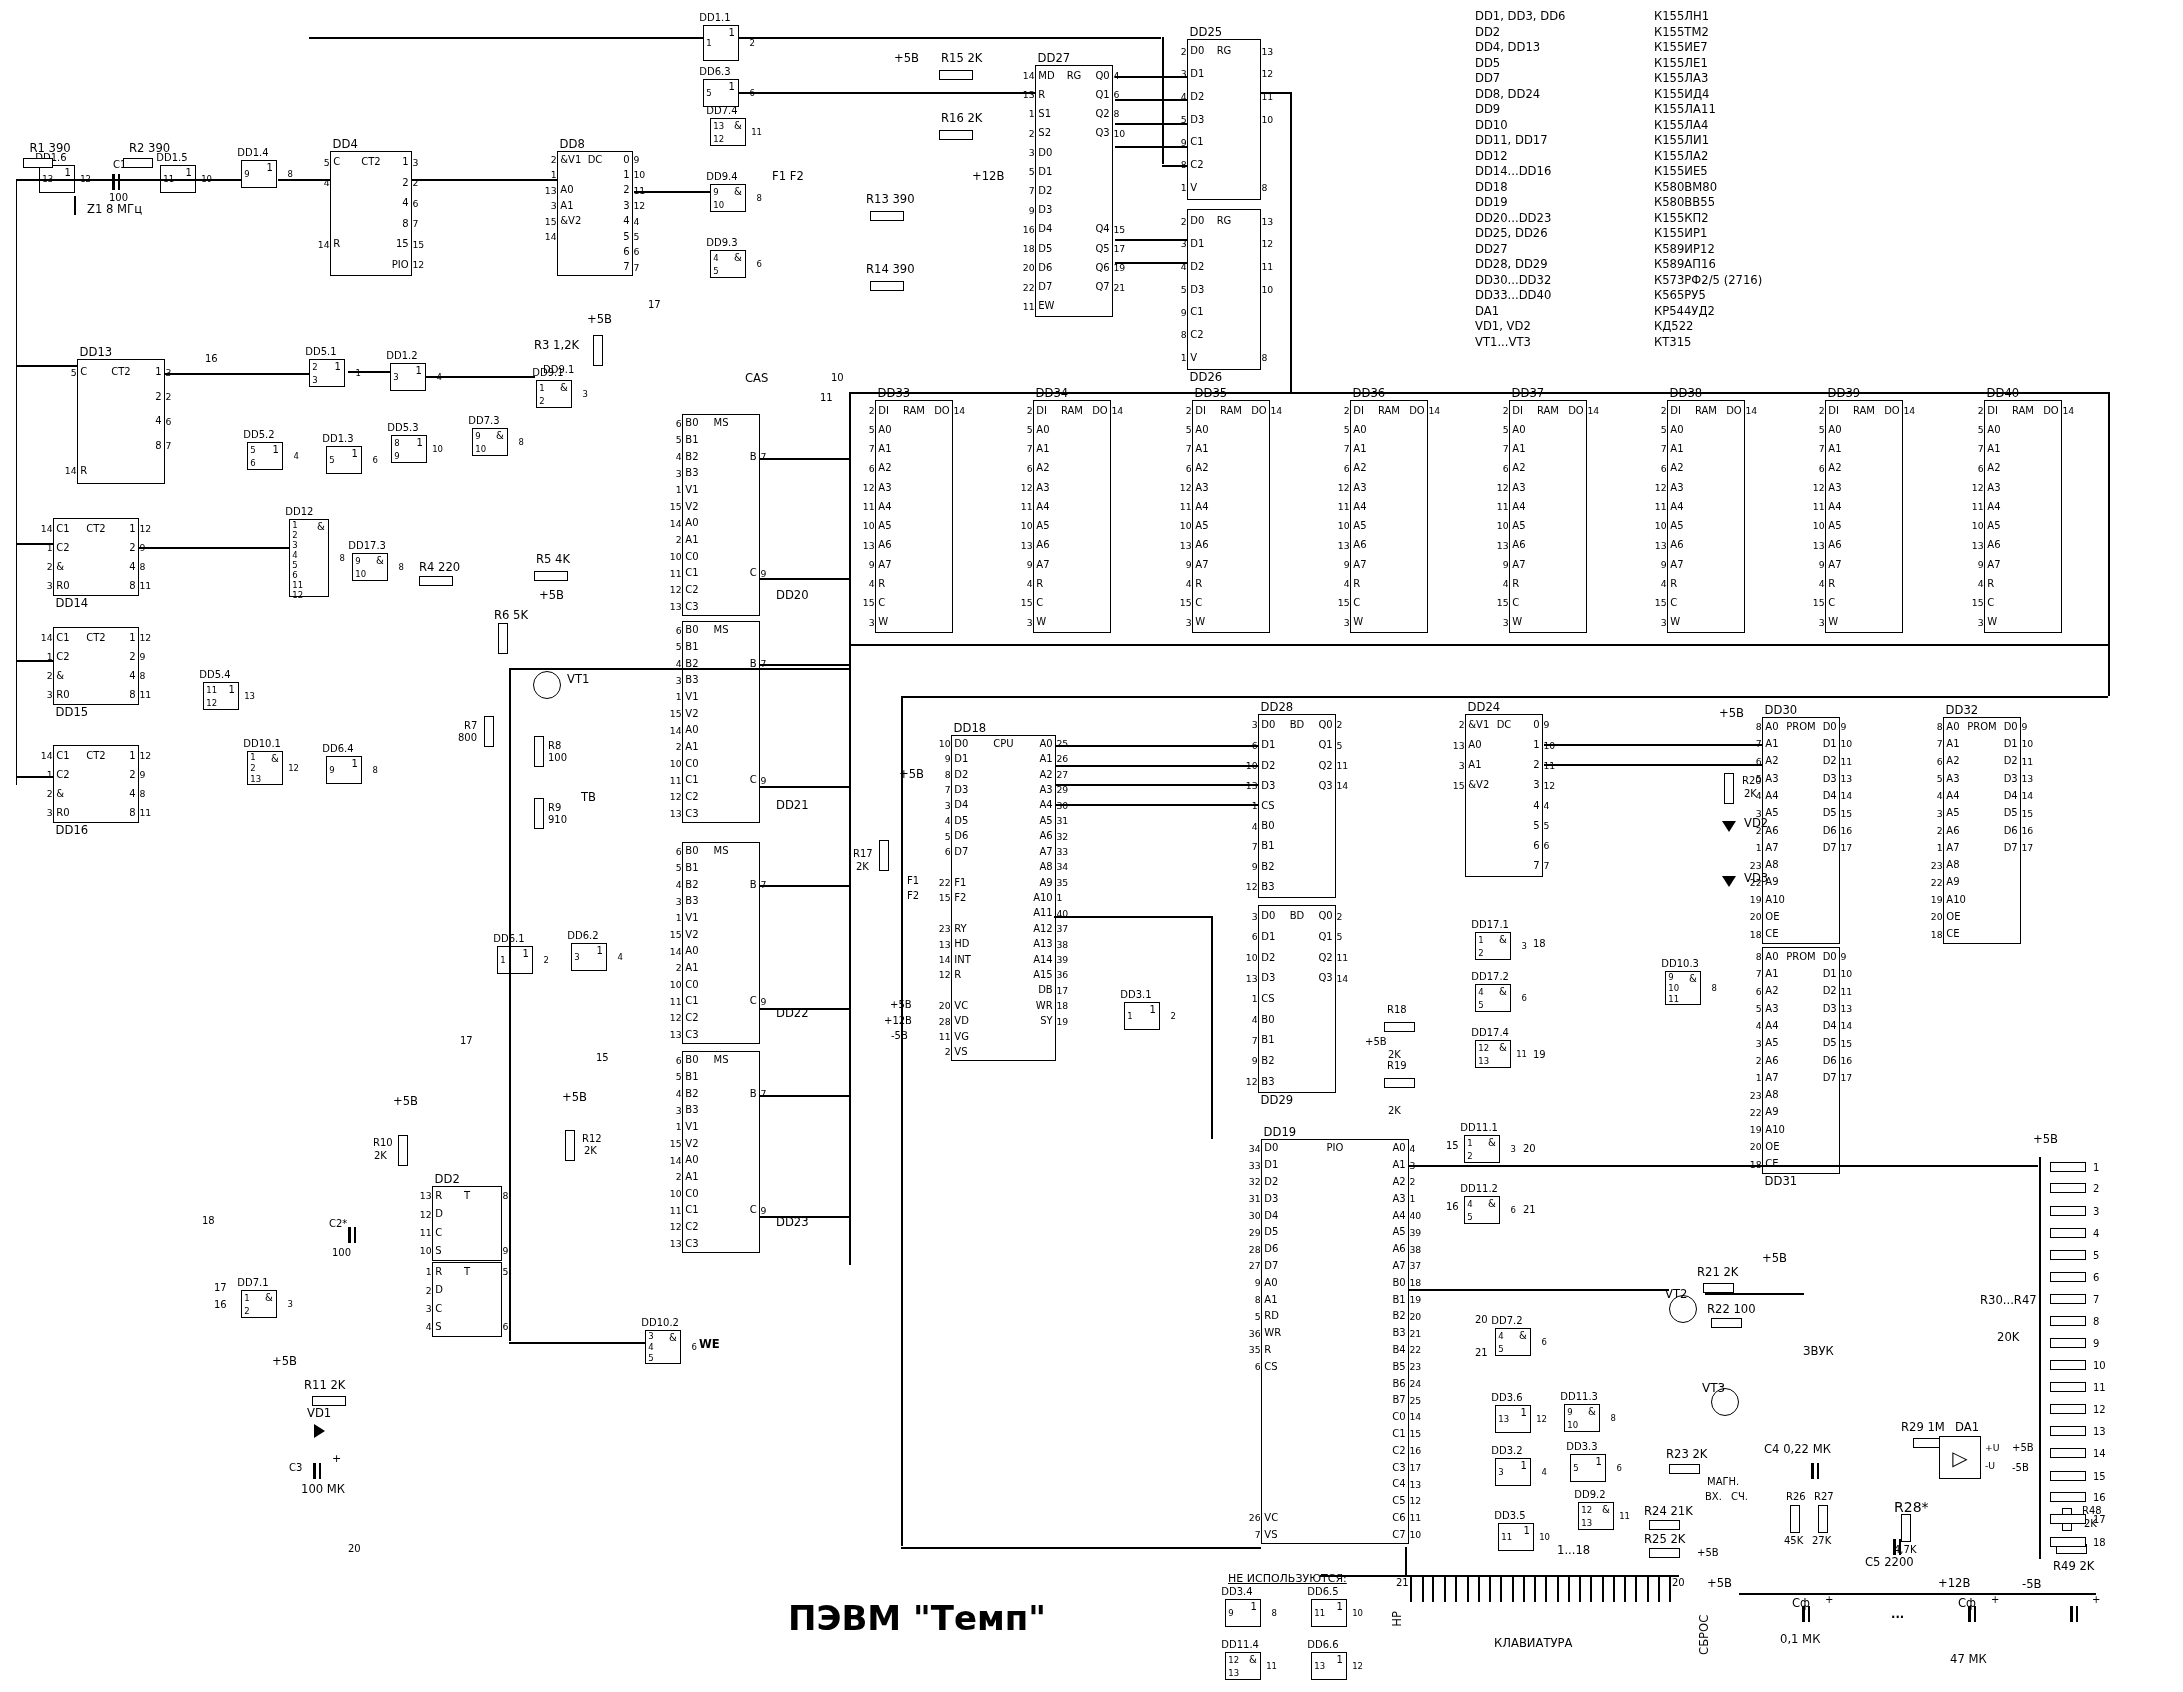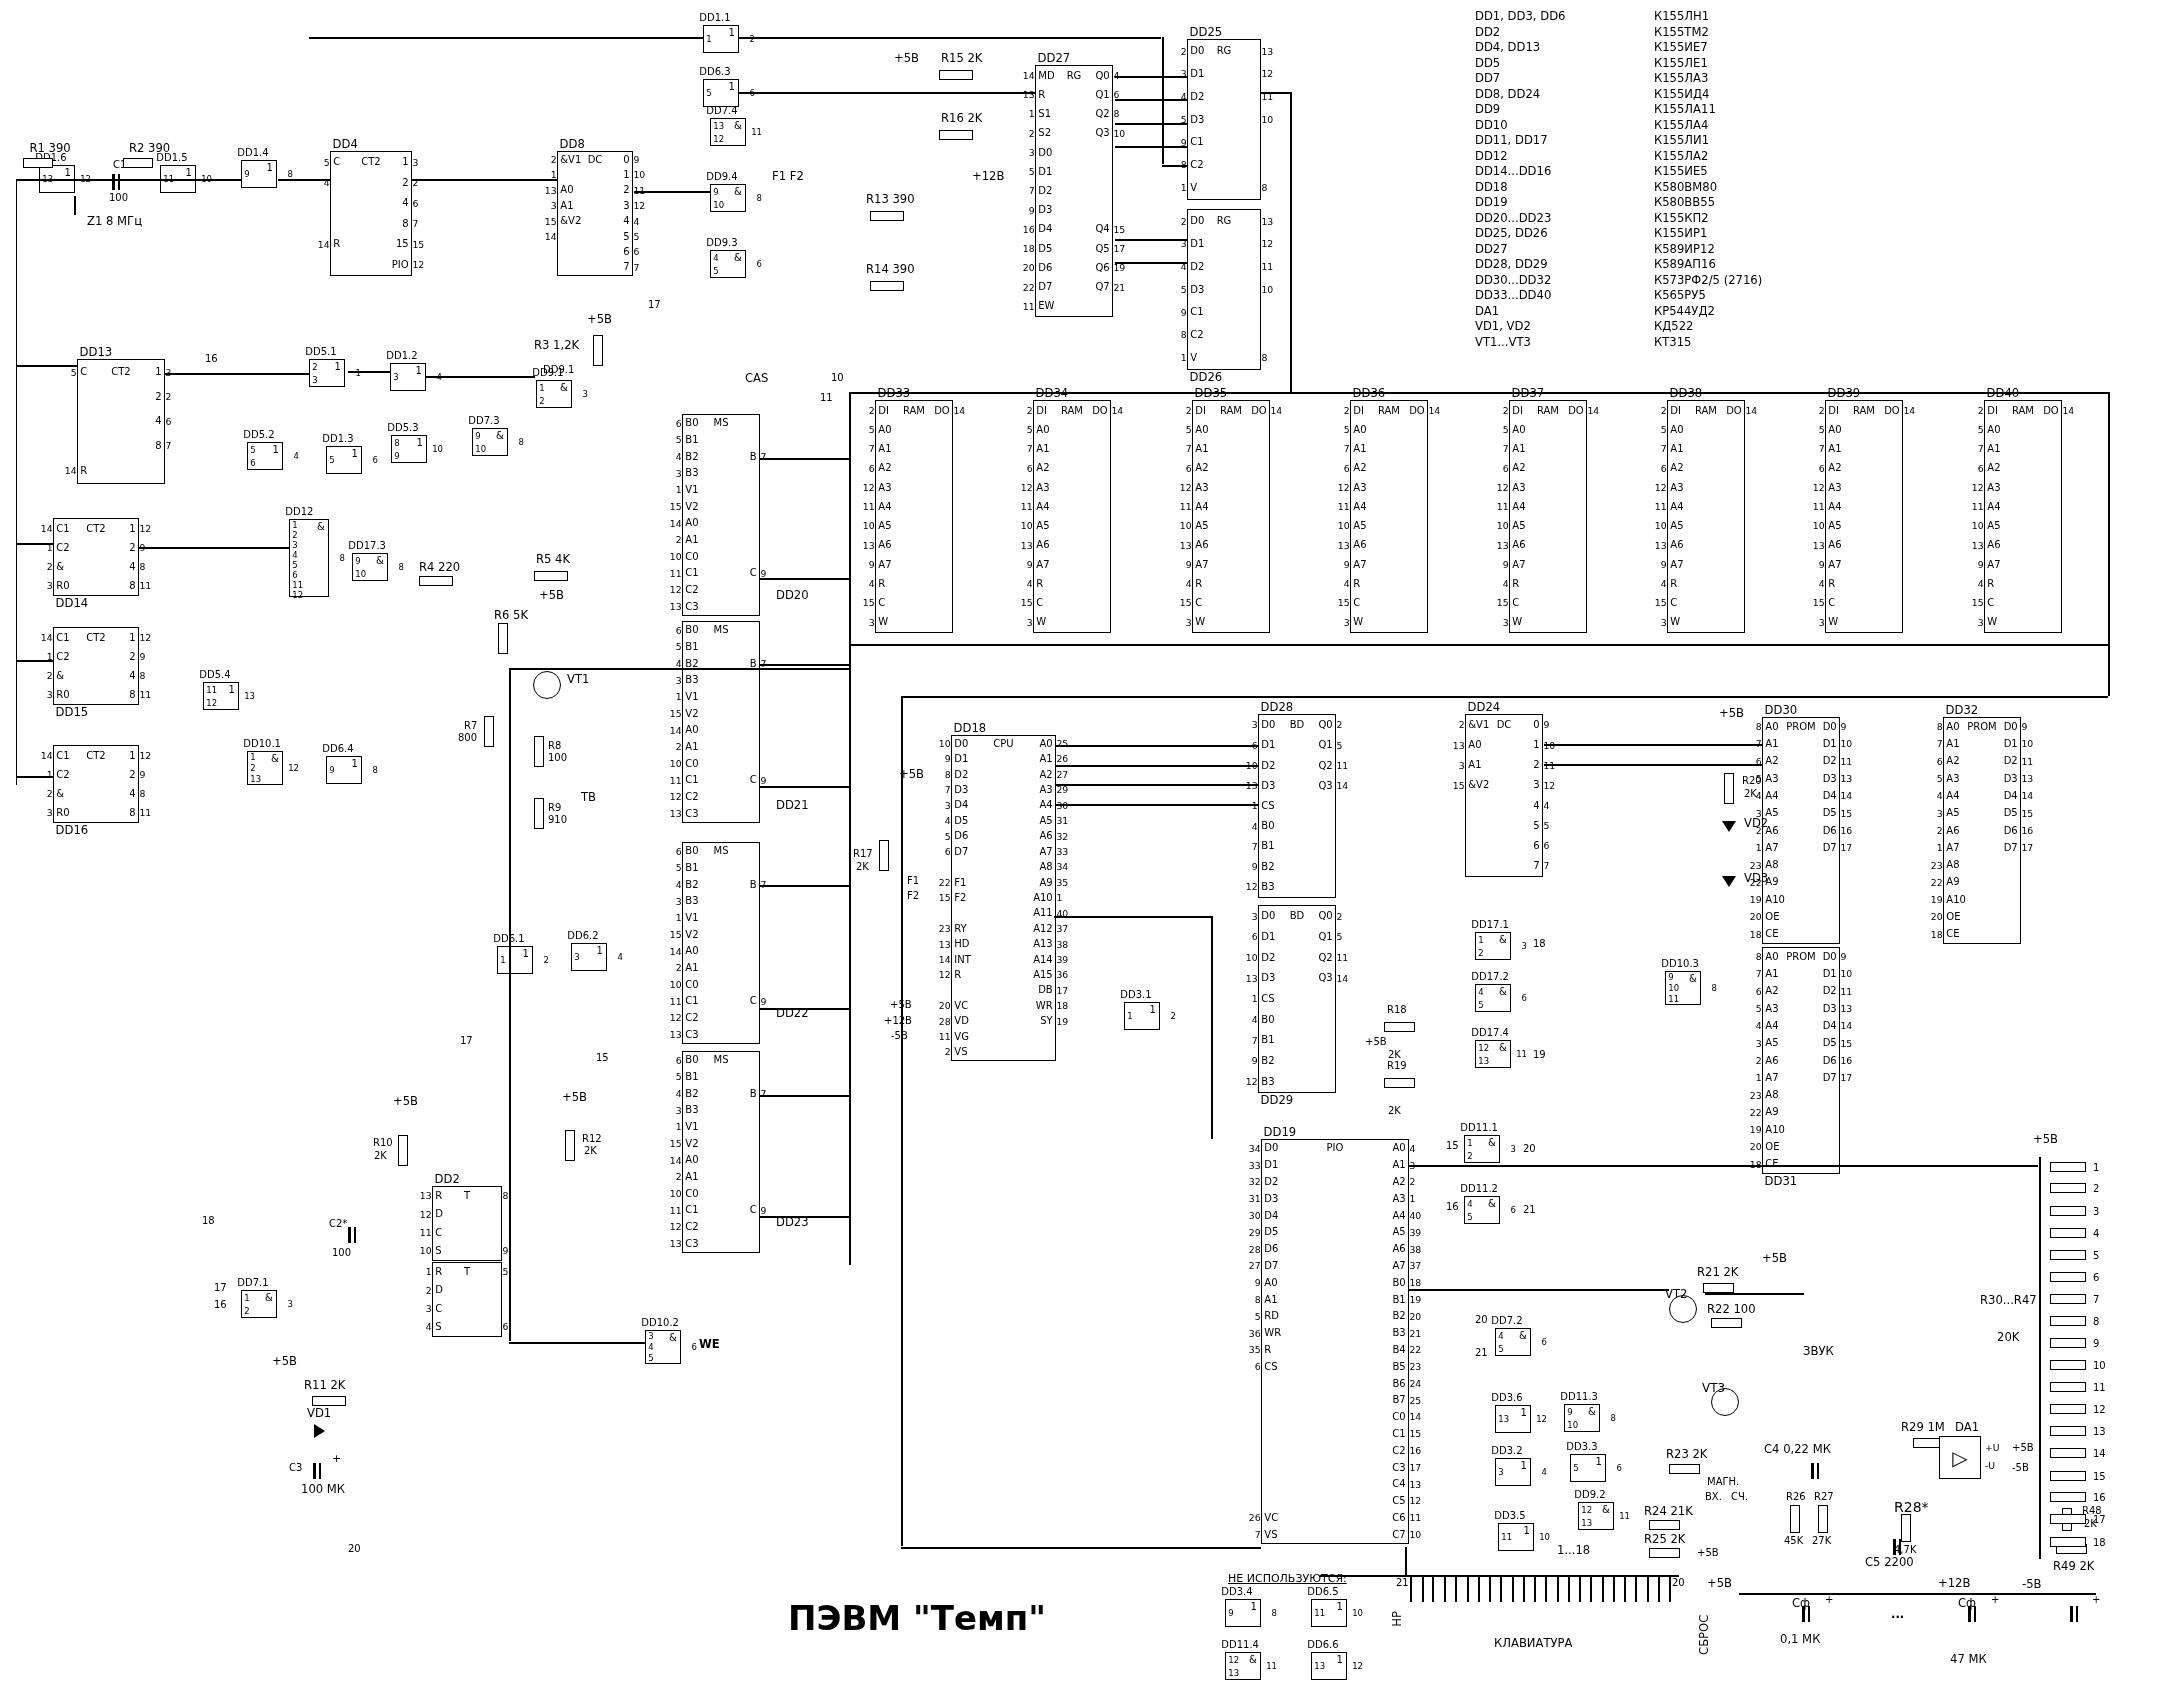--- a/index.html
+++ b/index.html
@@ -2386,21 +2386,21 @@
         <span class="pin-r-num">11</span>
       </div>
       <div class="ic-row">
         <span class="pin-l-num">7</span>
         <span class="pin-l">VS</span>
         <span class="pin-c"></span>
         <span class="pin-r">C7</span>
         <span class="pin-r-num">10</span>
       </div>
     </div>
-    <div class="gate" style="left: 703px; top: 25px; width: 36px; height: 28px;">
+    <div class="gate" style="left: 703px; top: 25px; width: 36px; height: 36px;">
       <span class="glabel">DD1.1</span>
       <span class="gsym">1</span>
       <div class="gins">
         <span class="">1</span>
       </div>
       <span class="gout">2</span>
     </div>
     <div class="gate" style="left: 703px; top: 79px; width: 36px; height: 28px;">
       <span class="glabel">DD6.3</span>
       <span class="gsym">1</span>
@@ -2762,21 +2762,21 @@
       </div>
       <span class="gout">12</span>
     </div>
     <div class="lbl" style="left: 894px; top: 53px; font-size: 11.6px;">+5В</div>
     <div class="lbl" style="left: 941px; top: 53px; font-size: 11.6px;">R15 2K</div>
     <div class="lbl" style="left: 941px; top: 113px; font-size: 11.6px;">R16 2K</div>
     <div class="lbl" style="left: 972px; top: 171px; font-size: 11.6px;">+12В</div>
     <div class="lbl" style="left: 866px; top: 194px; font-size: 11.6px;">R13 390</div>
     <div class="lbl" style="left: 866px; top: 264px; font-size: 11.6px;">R14 390</div>
     <div class="lbl" style="left: 772px; top: 171px; font-size: 11.6px;">F1 F2</div>
-    <div class="lbl" style="left: 87px; top: 216px; font-size: 11.6px;">Z1 8 МГц</div>
+    <div class="lbl" style="left: 87px; top: 204px; font-size: 11.6px;">Z1 8 МГц</div>
     <div class="lbl" style="left: 29.5px; top: 143px; font-size: 11.6px;">R1 390</div>
     <div class="lbl" style="left: 129px; top: 143px; font-size: 11.6px;">R2 390</div>
     <div class="lbl" style="left: 113px; top: 160px; font-size: 10px;">C1</div>
     <div class="lbl" style="left: 109px; top: 193px; font-size: 10px;">100</div>
     <div class="lbl" style="left: 587px; top: 314px; font-size: 11.6px;">+5В</div>
     <div class="lbl" style="left: 534px; top: 340px; font-size: 11.6px;">R3 1,2K</div>
     <div class="lbl" style="left: 543px; top: 365px; font-size: 10px;">DD9.1</div>
     <div class="lbl" style="left: 745px; top: 373px; font-size: 11.6px;">CAS</div>
     <div class="lbl" style="left: 831px; top: 373px; font-size: 10px;">10</div>
     <div class="lbl" style="left: 820px; top: 393px; font-size: 10px;">11</div>

